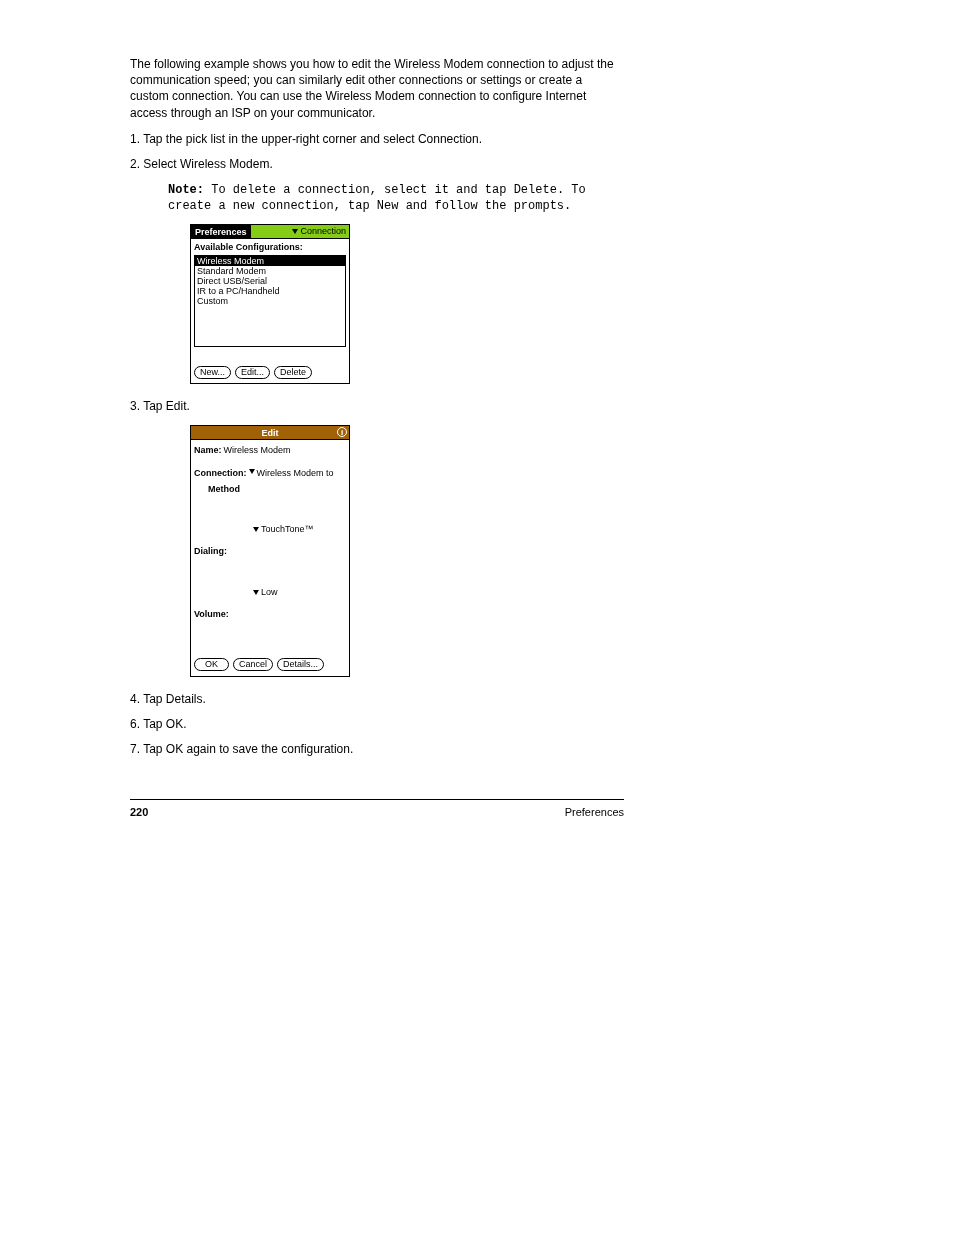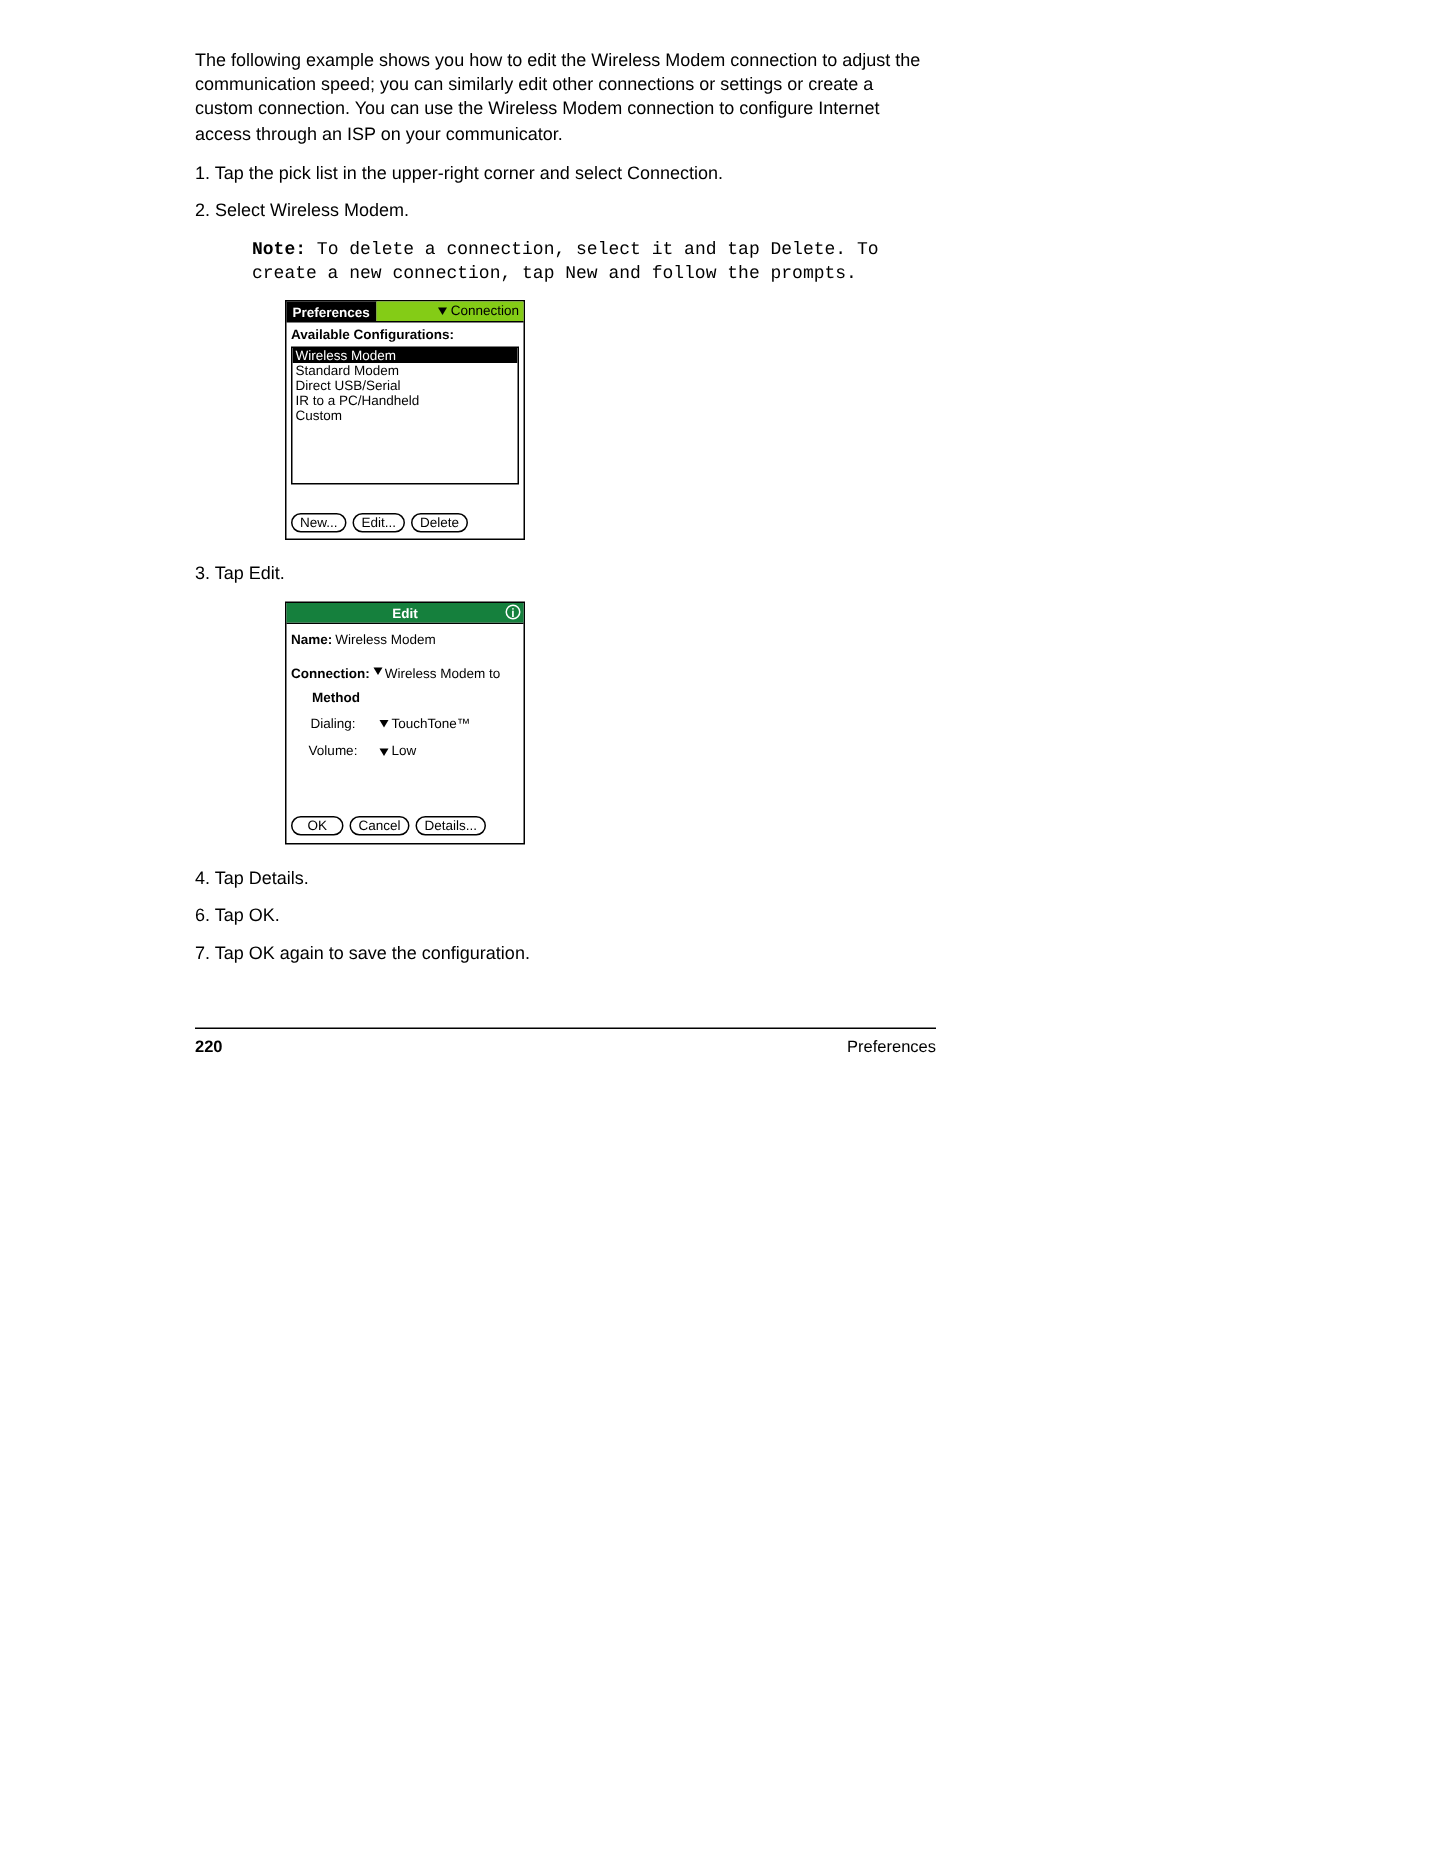--- a/index.html
+++ b/index.html
@@ -8,21 +8,21 @@
     padding: 0;
     background: #fff;
     font-family: Arial, Helvetica, sans-serif;
     color: #000;
     width: 954px;
   }
   .page {
     width: 754px;
     min-height: 1235px;
     position: relative;
-    padding: 32px 130px 40px 130px;
+    padding: 56px 130px 40px 130px;
   }
   .intro { font-size: 12px; line-height: 1.35; margin-bottom: 10px; }
   .steplist { font-size: 12px; line-height: 1.45; }
   .step { margin-bottom: 8px; }
   .note { font-size: 12px; line-height: 1.35; margin-left: 38px; margin-top: 6px; margin-bottom: 6px; font-family: Liberation Mono, monospace; }
   .bold { font-weight: 700; }
   .footer-rule { border-top: 1px solid #000; margin-top: 40px; padding-top: 6px; display:flex; justify-content:space-between; font-size:11px; }
   .footer-left { font-weight: 700; }
   .footer-right { }
 
@@ -43,21 +43,21 @@
     height: 14px;
   }
   .palm-titlebar .title-left {
     background:#000; color:#fff; font-weight:700; padding:1px 4px; font-size:9px;
   }
   .palm-titlebar .title-right {
     flex:1; background:#84cc16; color:#000; text-align:right; padding:1px 3px 1px 0; font-size:9px;
     display:flex; align-items:center; justify-content:flex-end; gap:2px;
   }
   .palm-titlebar .full-black {
-    flex:1; background:#15803d; color:#fff; font-weight:700; text-align:center; padding:1px 0; font-size:9px;
+    flex:1; background:#a16207; color:#fff; font-weight:700; text-align:center; padding:1px 0; font-size:9px;
     position:relative;
   }
   .tri-down {
     display:inline-block; width:0;height:0;
     border-left:3.5px solid transparent; border-right:3.5px solid transparent;
     border-top:5px solid #000;
   }
   .sect-label { font-weight:700; font-size:9px; padding:2px 3px 1px 3px; }
   .listbox {
     margin:0 3px 3px 3px; border:1px solid #000; height:92px; overflow:hidden;
@@ -77,21 +77,21 @@
     text-align:center; font-weight:700;
   }
 
   .dlg-body { padding:4px 3px 2px 3px; font-size:9px; }
   .fld { display:flex; align-items:flex-start; margin-bottom:4px; white-space:nowrap; }
   .fld .lab { font-weight:700; margin-right:2px; }
   .fld .val { }
   .fld .tri { margin:2px 2px 0 0; }
   .sub { font-weight:700; margin-left:14px; line-height:10px; }
   .rowline { display:flex; align-items:center; margin-bottom:5px; }
-  .rowline .rlab { font-weight:400; width:56px; text-align:center; margin-right:3px; }
+  .rowline .rlab { font-weight:700; width:56px; text-align:left; margin-right:3px;margin-top:45px; }
   .spacer { height:18px; }
 
   .trailtext { font-size:12px; line-height:1.35; margin-top:8px; }
 </style>
 </head>
 <body>
 
 <div class="page">
 
   <div class="intro">The following example shows you how to edit the Wireless Modem connection to adjust the communication speed; you can similarly edit other connections or settings or create a custom connection. You can use the Wireless Modem connection to configure Internet access through an ISP on your communicator.</div>

